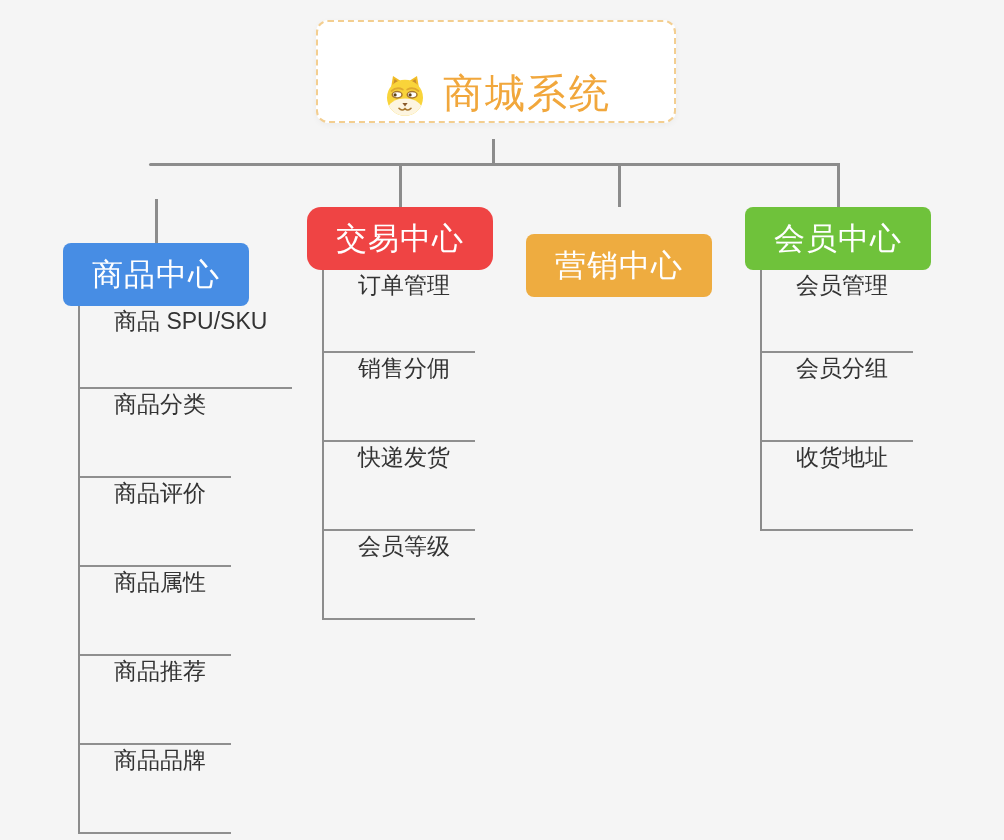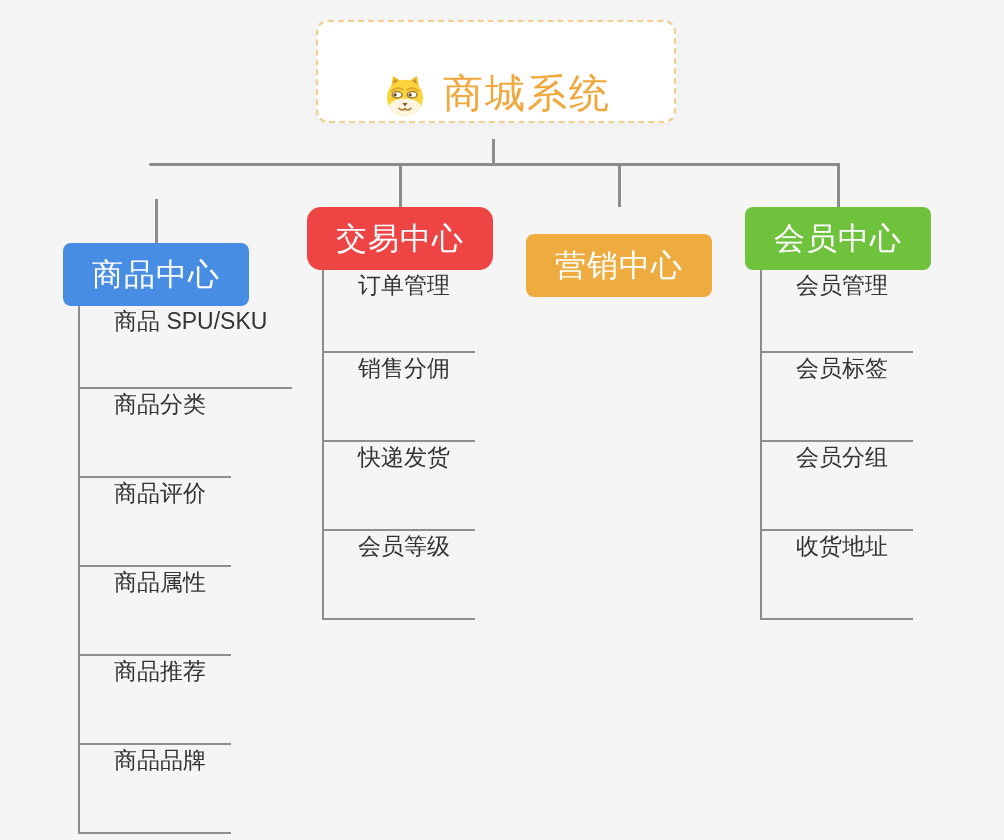--- a/index.html
+++ b/index.html
@@ -161,23 +161,20 @@
       <div class="branch-header" style="background: rgb(111, 194, 59); font-family: Liberation Serif, serif;">
         <span>会员中心</span>
       </div>
       <div class="branch-items">
     <div class="branch-item">
       <span class="item-label">会员管理</span>
     </div>
 
 
 
-    <div class="branch-item">
-      <span class="item-label">会员标签</span>
-    </div>
 
     <div class="branch-item">
       <span class="item-label">会员分组</span>
     </div>
 
     <div class="branch-item">
       <span class="item-label">收货地址</span>
     </div>
   </div>
     </div>

